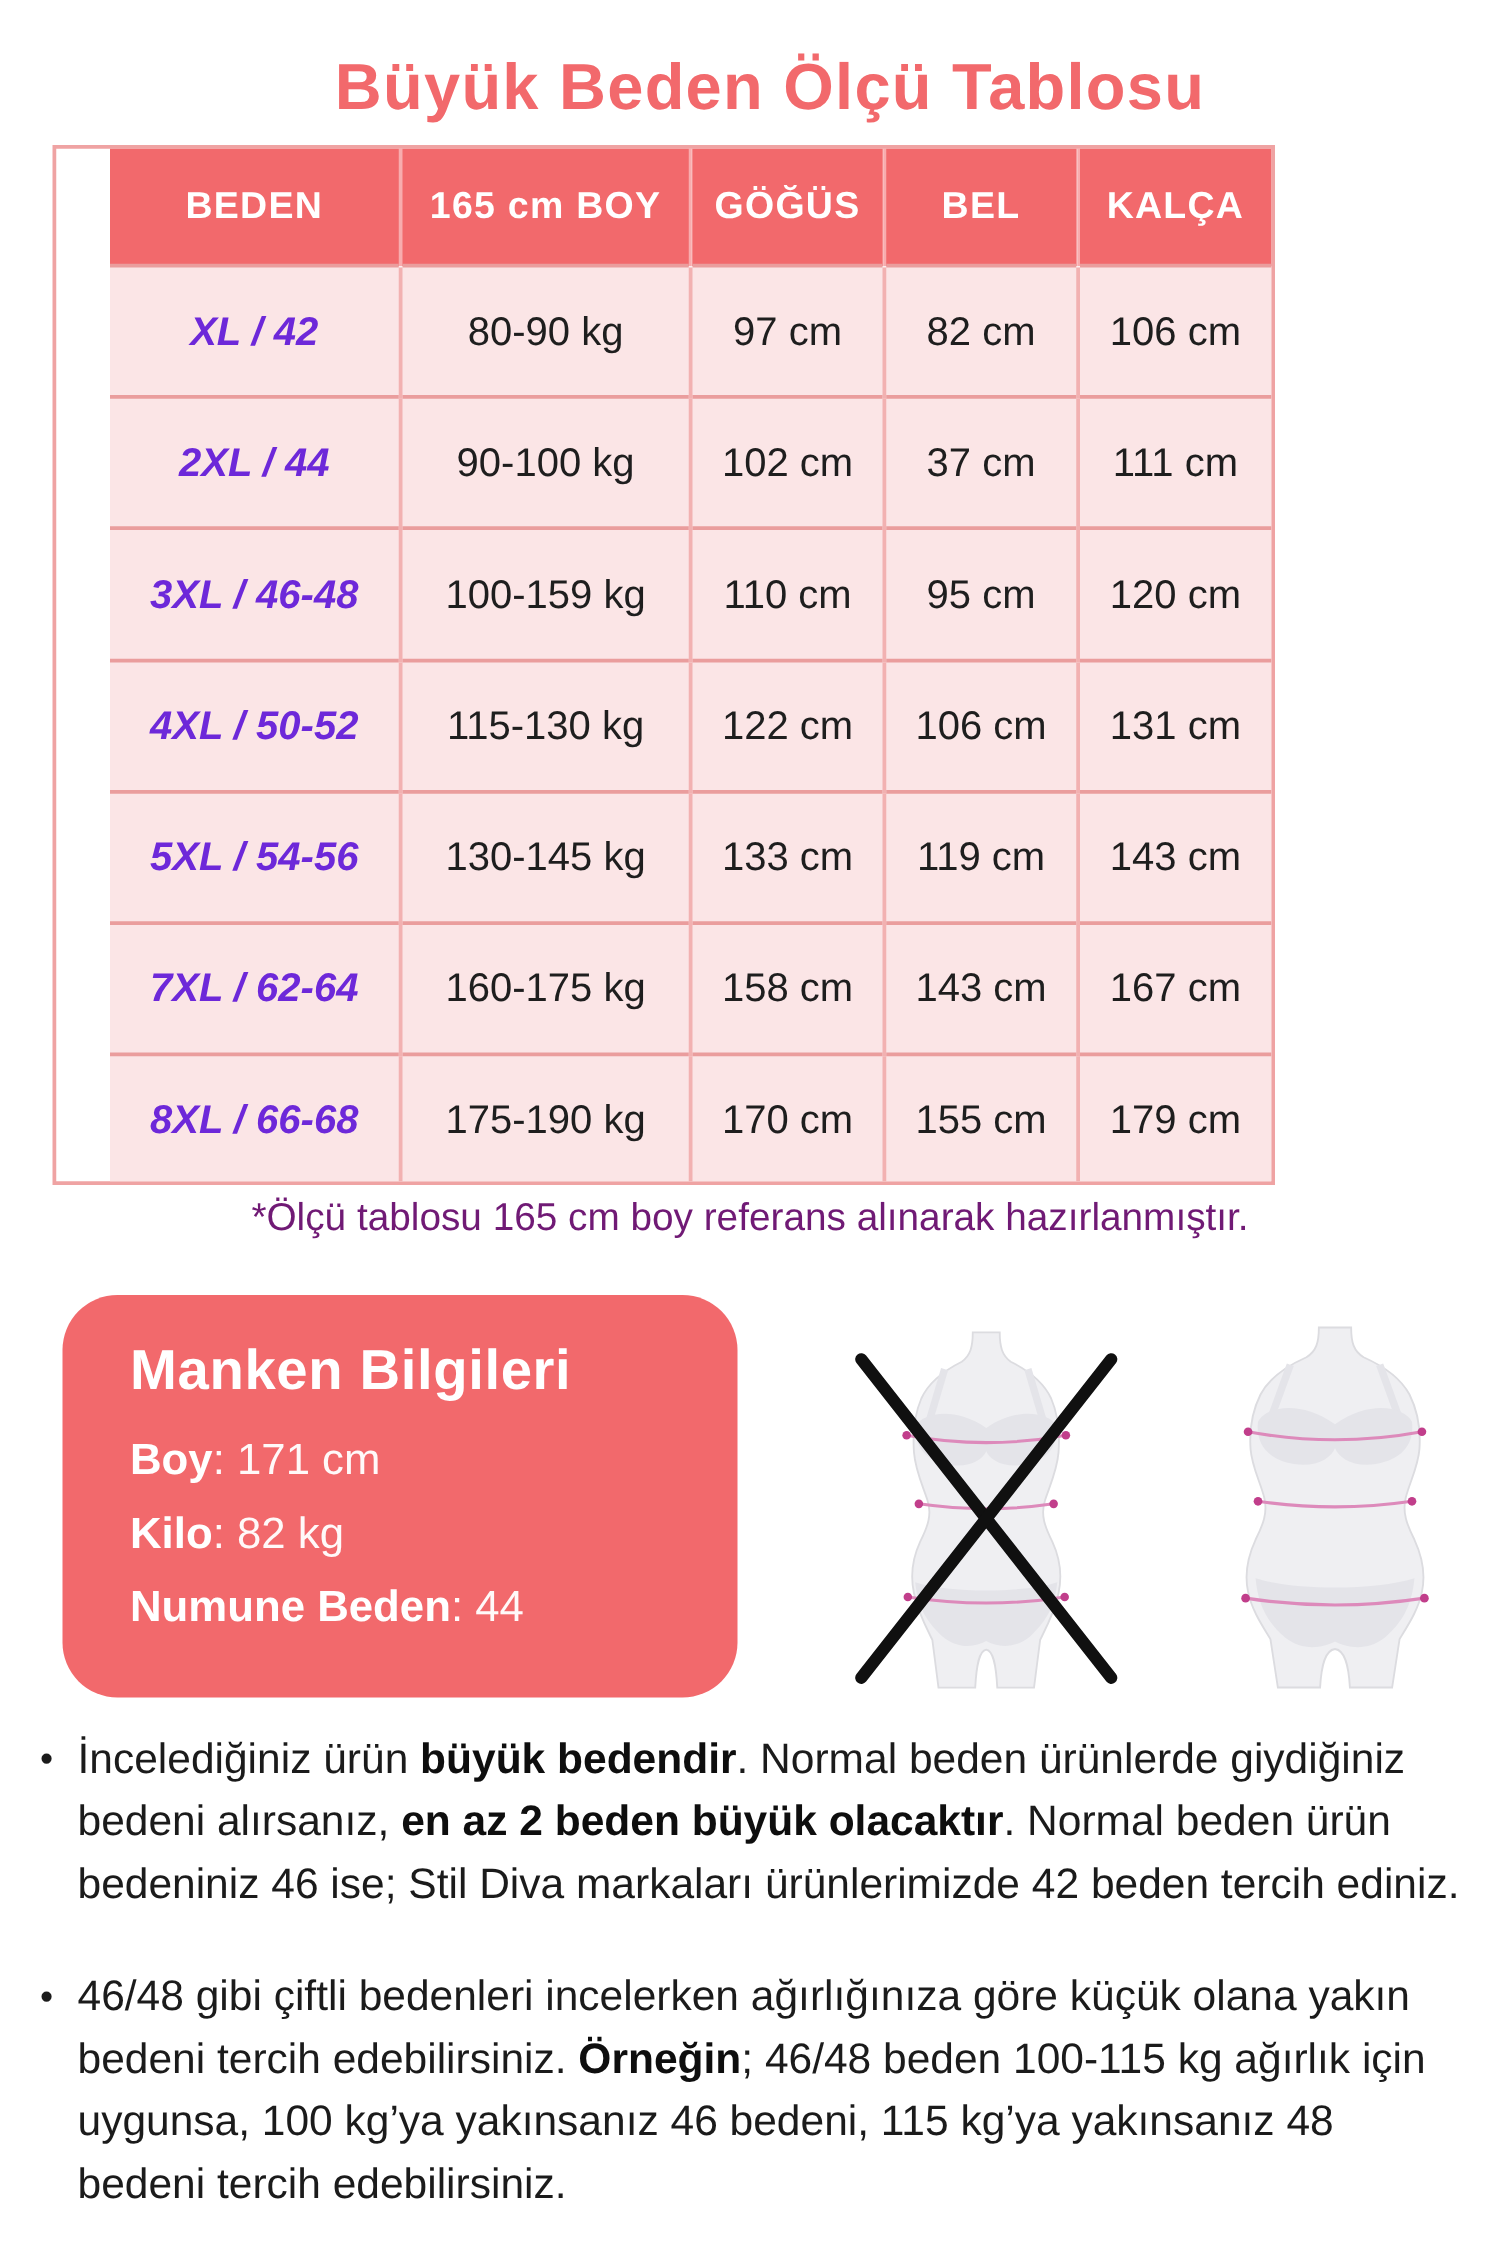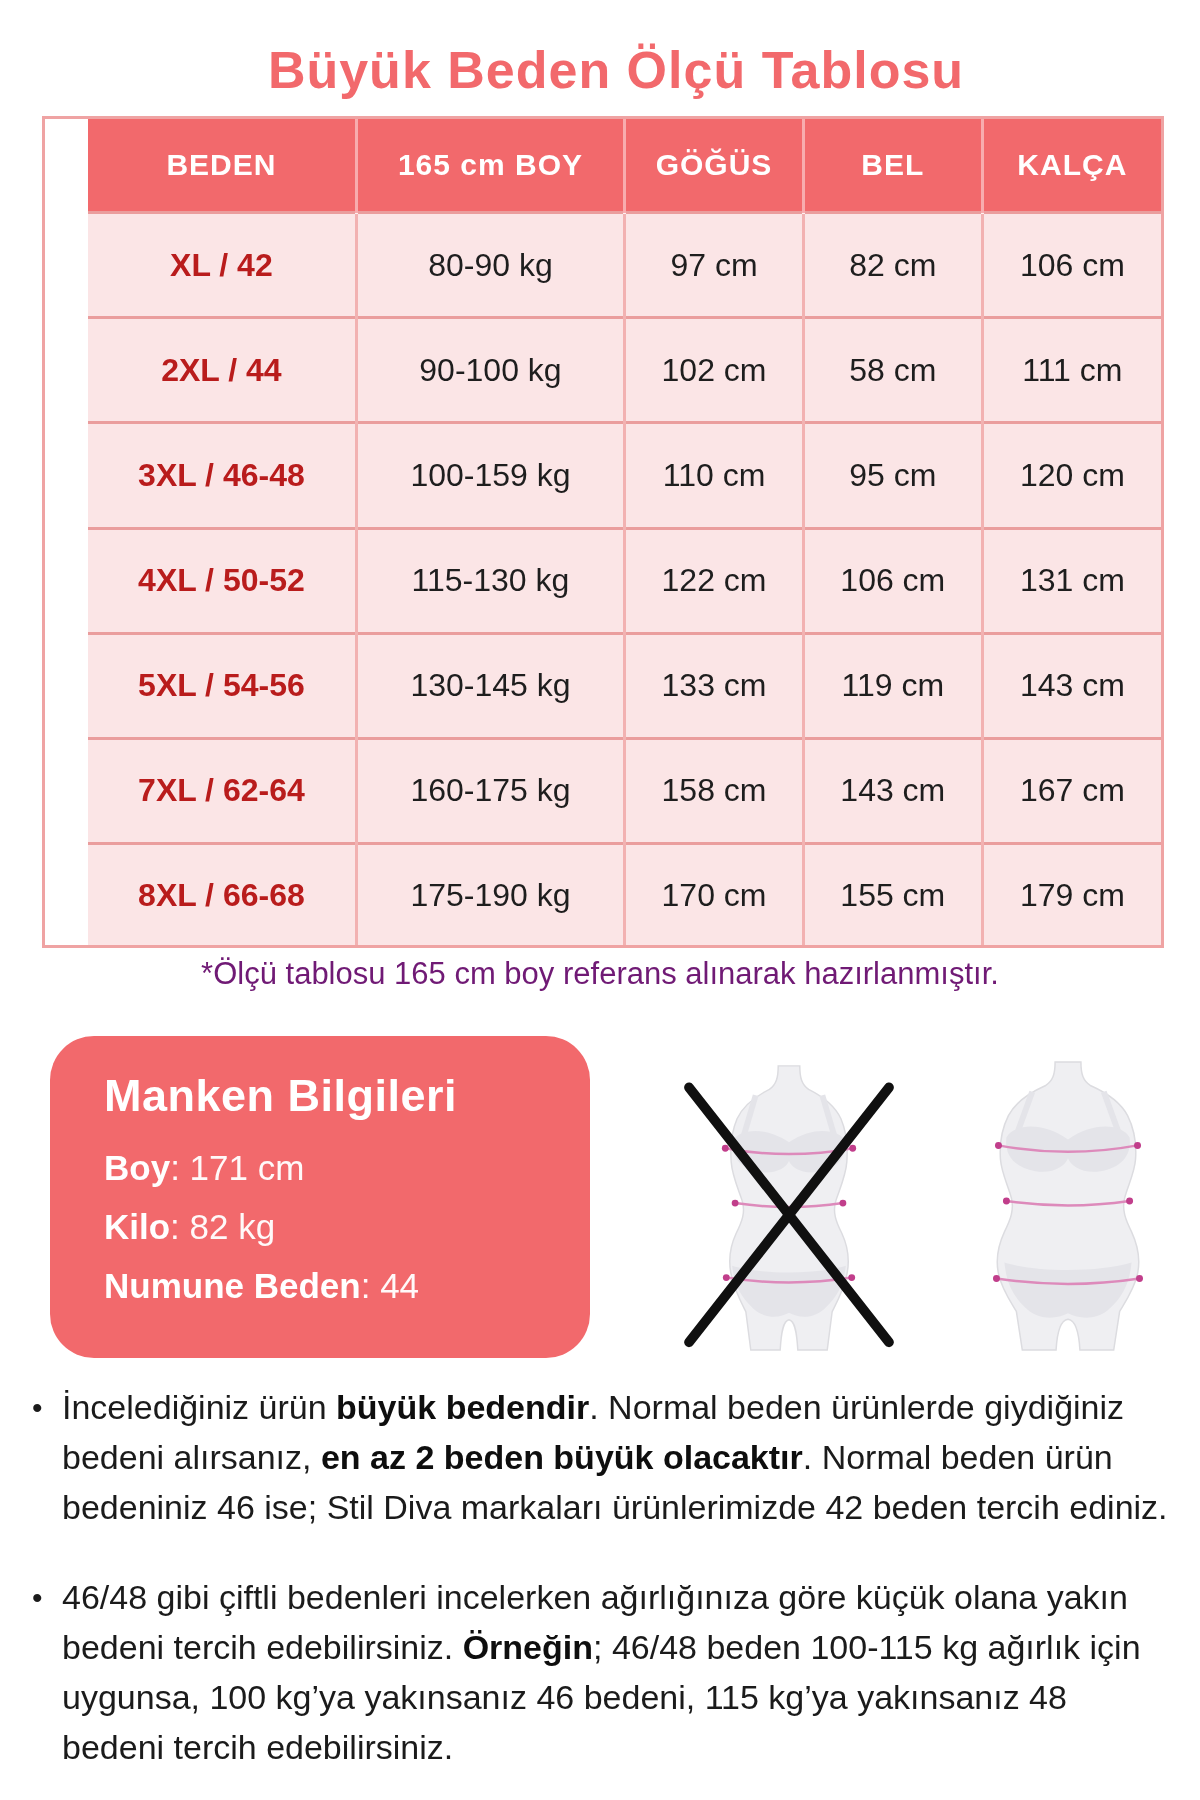--- a/index.html
+++ b/index.html
@@ -8,37 +8,37 @@
     font-family:"Liberation Sans", sans-serif; overflow:hidden;
   }
   
   .title {
     position:absolute; top:24px; left:0; width:100%; margin:16px;
     text-align:center; font-size:52px; font-weight:800; letter-spacing:1px;
     color:var(--coral,#F2696C);
   }
   
   .table-wrap {
-    position:absolute; left:42px; top:116px; width:1122px; height:832px;
+    position:absolute; left:42px; top:116px; width:978px; height:832px;
     border:3px solid #efa3a3; box-sizing:border-box;padding-left:43px;
   }
   table.size-table {
     width:100%; height:100%; border-collapse:collapse; table-layout:fixed;
   }
   .size-table th {
     background:var(--coral,#F2696C); color:#fff; font-weight:700;
     font-size:30px; letter-spacing:1px; height:90px;
     border-left:3px solid rgba(255,255,255,0.45);
   }
   .size-table th:first-child { border-left:none; }
   .size-table td {
     background:var(--cellpink,#FBE5E6); color:#1e1e1e; text-align:center;
     font-size:32px; border-top:3px solid #ea9d9d; border-left:3px solid #f2b1b1;
   }
-  .size-table td:first-child { border-left:none; font-weight:800; color:#b91c1c; }
+  .size-table td:first-child { border-left:none; font-weight:800; color:#6d28d9;font-style:italic; }
   col.c-wide { width:25%; }
   col.c-narrow { width:16.66%; }
   
   .footnote {
     position:absolute; top:956px; left:0; width:100%; margin:0;
     text-align:center; font-size:31px; color:#701a75;
   }
   
   .model-box {
     position:absolute; left:50px; top:1036px; width:540px; height:322px;
@@ -102,21 +102,21 @@
             <td>XL / 42</td>
             <td>80-90 kg</td>
             <td>97 cm</td>
             <td>82 cm</td>
             <td>106 cm</td>
           </tr>
           <tr>
             <td>2XL / 44</td>
             <td>90-100 kg</td>
             <td>102 cm</td>
-            <td>58 cm</td>
+            <td>37 cm</td>
             <td>111 cm</td>
           </tr>
           <tr>
             <td>3XL / 46-48</td>
             <td>100-159 kg</td>
             <td>110 cm</td>
             <td>95 cm</td>
             <td>120 cm</td>
           </tr>
           <tr>

